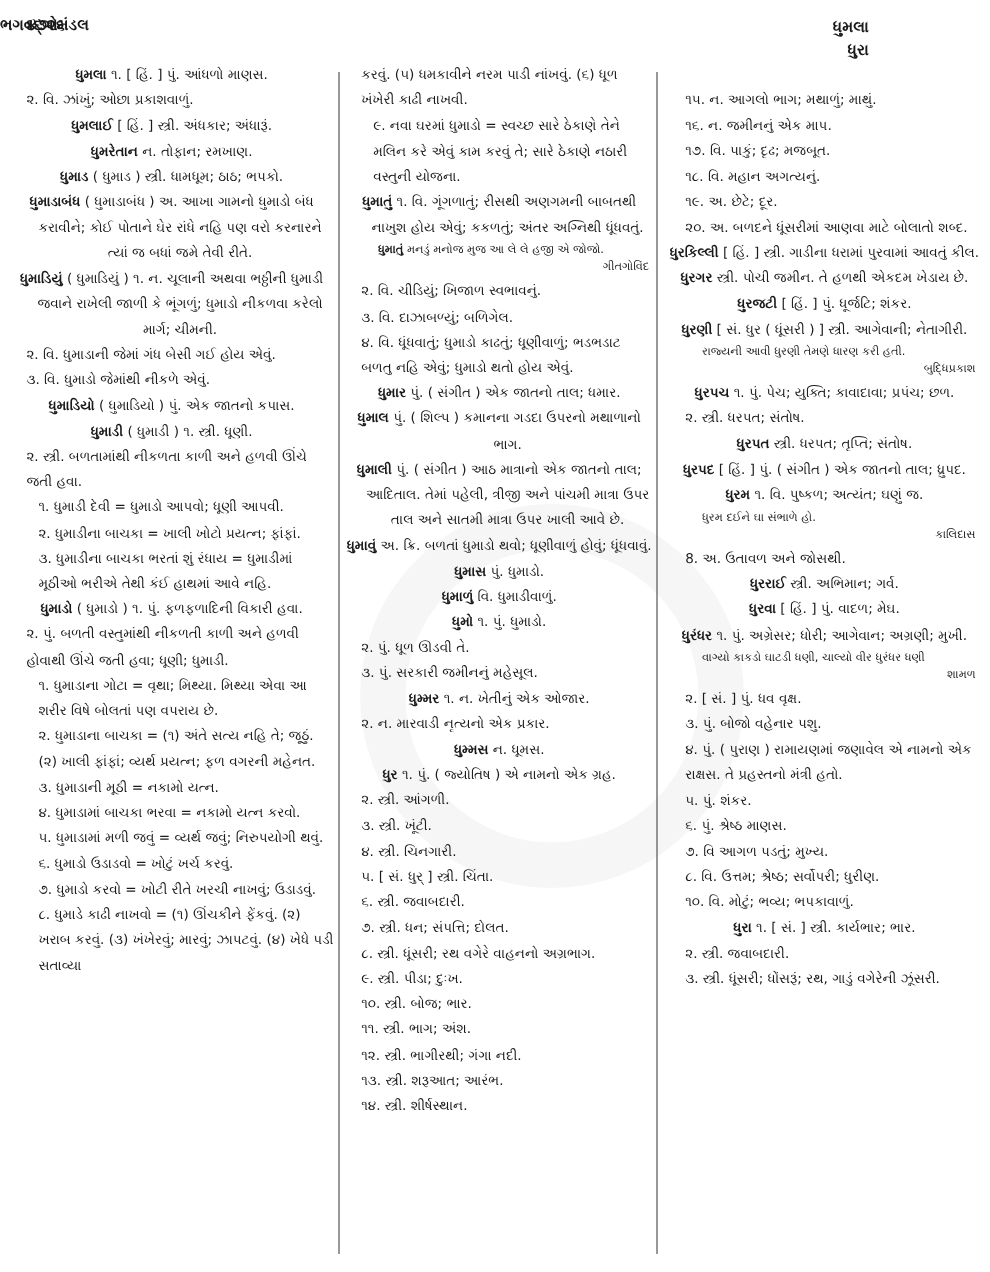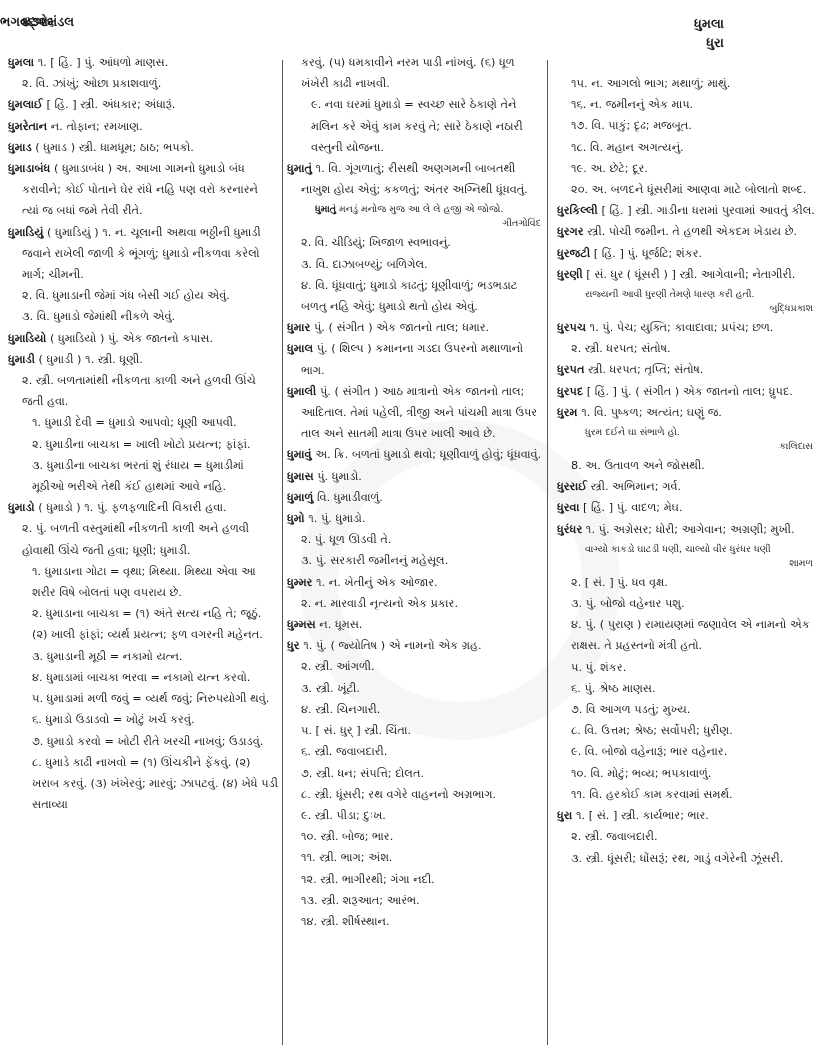--- a/index.html
+++ b/index.html
@@ -13,21 +13,21 @@
   .guide { position:absolute; right:18px; top:14px; text-align:right; font-size:13px; font-weight:bold; line-height:19px; }
   .col {
     position:absolute; top:52px; font-size:11.3px; line-height:21.2px;
   }
   .col1 { left:8px; width:270px; }
   .col2 { left:287px; width:258px; }
   .col3 { left:557px; width:260px;margin-top:21px; }
   .rule { position:absolute; top:60px; width:1px; background:#555; }
   .rule1 { left:282px; height:985px; }
   .rule2 { left:547px; height:985px; }
-  .entry { margin:0; padding:0 0 0 14px; text-indent:-14px; }
+  .entry { margin:0; padding:0 0 0 14px; text-indent:-14px;text-align:center; }
   .head { font-weight:bold; }
   .sub { margin:0; padding-left:14px; }
   .sub2 { margin:0; padding-left:24px; text-indent:0; }
   .quote { font-size:9.5px; line-height:14px; padding-left:28px; margin:2px 0; }
   .quote .src { display:block; text-align:right; padding-right:4px; }
   .watermark {
     position:absolute; left:300px; top:420px; width:320px; height:320px;
     border-radius:50%; border:38px solid rgba(0,0,0,0.035); box-sizing:border-box;
   }
 </style>
@@ -133,19 +133,17 @@
     <p class="entry"><span class="head">ધુરવા</span><span> [ હિં. ] પું. વાદળ; મેઘ.</span></p>
     <p class="entry"><span class="head">ધુરંધર</span><span> ૧. પું. અગ્રેસર; ધોરી; આગેવાન; અગ્રણી; મુખી.</span></p>
     <div class="quote"><span>વાગ્યો કાકડો ઘાટડી ધણી, ચાલ્યો વીર ધુરંધર ધણી</span><span class="src">શામળ</span></div>
     <p class="sub">૨. [ સં. ] પું. ધવ વૃક્ષ.</p>
     <p class="sub">૩. પું. બોજો વહેનાર પશુ.</p>
     <p class="sub">૪. પું. ( પુરાણ ) રામાયણમાં જણાવેલ એ નામનો એક રાક્ષસ. તે પ્રહસ્તનો મંત્રી હતો.</p>
     <p class="sub">૫. પું. શંકર.</p>
     <p class="sub">૬. પું. શ્રેષ્ઠ માણસ.</p>
     <p class="sub">૭. વિ આગળ પડતું; મુખ્ય.</p>
     <p class="sub">૮. વિ. ઉત્તમ; શ્રેષ્ઠ; સર્વોપરી; ધુરીણ.</p>
-    <p class="sub">૯. વિ. બોજો વહેનારૂં; ભાર વહેનાર.</p>
     <p class="sub">૧૦. વિ. મોટું; ભવ્ય; ભપકાવાળું.</p>
-    <p class="sub">૧૧. વિ. હરકોઈ કામ કરવામાં સમર્થ.</p>
     <p class="entry"><span class="head">ધુરા</span><span> ૧. [ સં. ] સ્ત્રી. કાર્યભાર; ભાર.</span></p>
     <p class="sub">૨. સ્ત્રી. જવાબદારી.</p>
     <p class="sub">૩. સ્ત્રી. ધૂંસરી; ધોંસરૂં; રથ, ગાડું વગેરેની ઝૂંસરી.</p>
   </div>
 
 </body></html>

